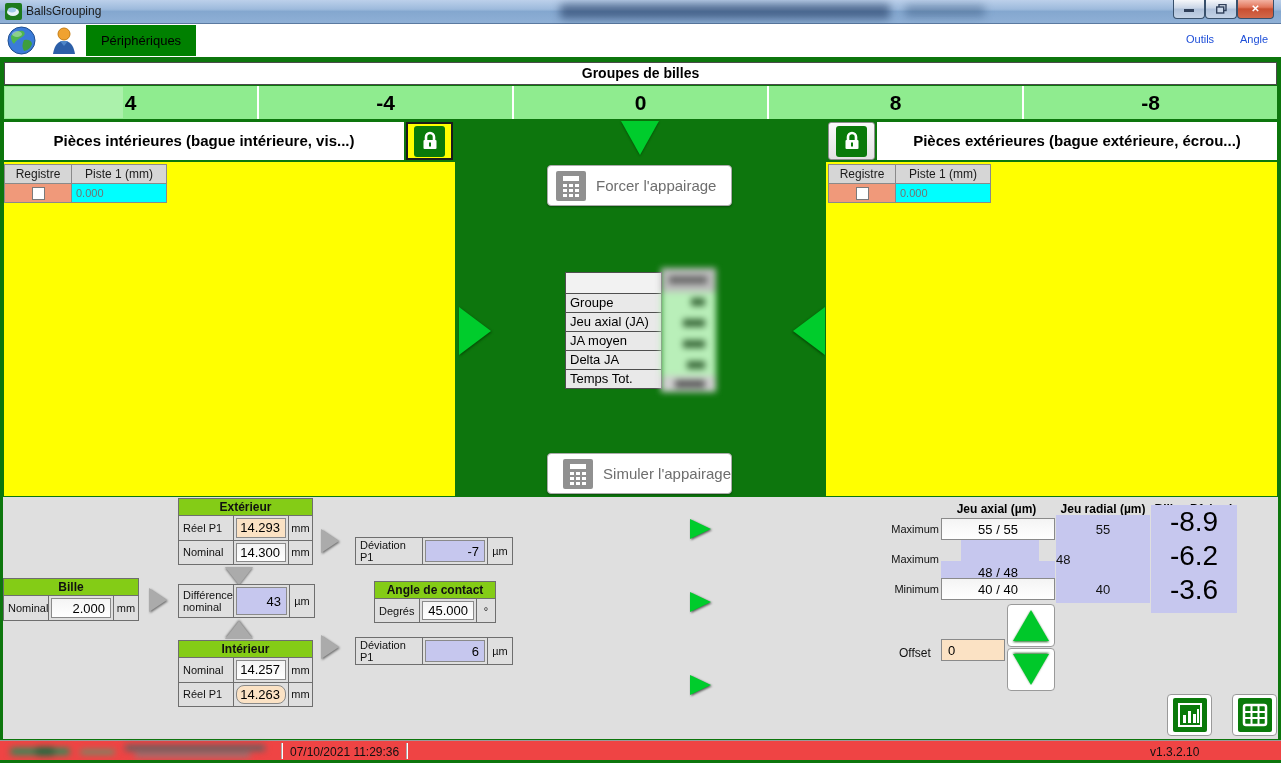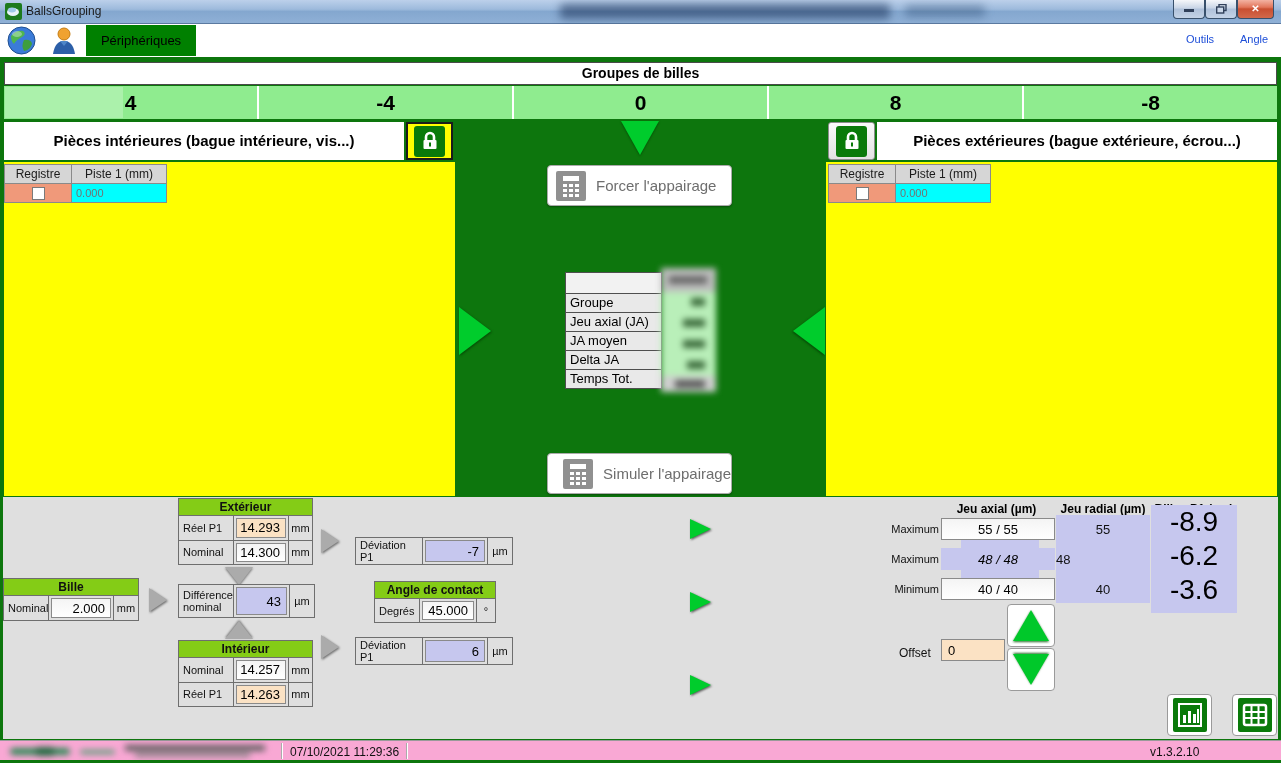--- a/index.html
+++ b/index.html
@@ -66,21 +66,21 @@
   .fld.center{justify-content:center;padding-right:0;}
   
   .sumhead{font-weight:bold;font-size:12px;text-align:center;color:#000;}
   .sumlabel{font-size:11px;text-align:right;color:#111;}
   .lavblock{background:#C6C7EE;}
   .bignum{font-size:28px;color:#000;text-align:center;line-height:34px;}
   .sqbtn{background:#fff;border:1px solid #9a9a9a;border-radius:4px;box-sizing:border-box;
      display:flex;align-items:center;justify-content:center;cursor:pointer;}
   .greensq{width:34px;height:34px;background:#0A7A0A;border-radius:2px;display:flex;align-items:center;justify-content:center;}
   
-  .statusbar{background:#f9a8d4;border-top:1px solid #9a9a9a;}
+  .statusbar{background:#ef4444;border-top:1px solid #9a9a9a;}
   .sep{width:1px;background:#ababab;border-right:1px solid #fff;}
   .statustext{font-size:12px;color:#111;line-height:20px;}
 </style>
 </head>
 <body>
 
 <div id="app">
 
   <div class="abs titlebar">
     <div class="abs blurblob" style="left:560px;top:4px;width:330px;height:15px;background:rgba(22,45,85,.55);"></div>
@@ -287,21 +287,21 @@
 
     <div class="abs grpbox" style="left:175px;top:143px;width:135px;height:67px;grid-template-columns:54px 1fr 23px;grid-template-rows:16px 1fr 1fr;">
       <div class="gcell gtitle" style="grid-column:1/4;">Intérieur</div>
       <div class="gcell glabel">Nominal</div>
       <div class="gcell" style="padding:2px;">
           <div class="fld" style="width:100%;height:100%;">14.257</div>
         </div>
       <div class="gcell gunit">mm</div>
       <div class="gcell glabel">Réel P1</div>
       <div class="gcell" style="padding:2px;">
-          <div class="fld peach" style="width:100%;height:100%;">14.263</div>
+          <div class="fld peach" style="width:100%;height:100%;border-radius:8px;">14.263</div>
         </div>
       <div class="gcell gunit">mm</div>
     </div>
 
     <div class="abs tri" style="left:318px;top:32px;border-top:12px solid transparent;border-bottom:12px solid transparent;border-left:18px solid #ABABAB;filter:drop-shadow(1px 1px 1px #6a6a6a);"></div>
     <div class="abs tri" style="left:318px;top:138px;border-top:12px solid transparent;border-bottom:12px solid transparent;border-left:18px solid #ABABAB;filter:drop-shadow(1px 1px 1px #6a6a6a);"></div>
 
     <div class="abs grpbox" style="left:352px;top:40px;width:158px;height:28px;grid-template-columns:66px 1fr 24px;grid-template-rows:1fr;">
       <div class="gcell glabel">Déviation P1</div>
       <div class="gcell" style="padding:2px;">
@@ -337,21 +337,21 @@
 
     <div class="abs lavblock" style="left:958px;top:24px;width:78px;height:76px;"></div>
     <div class="abs lavblock" style="left:1053px;top:18px;width:94px;height:88px;"></div>
     <div class="abs lavblock" style="left:1148px;top:8px;width:86px;height:108px;"></div>
 
     <div class="abs sumlabel" style="left:868px;top:26px;width:68px;">Maximum</div>
     <div class="abs sumlabel" style="left:868px;top:56px;width:68px;">Maximum</div>
     <div class="abs sumlabel" style="left:868px;top:86px;width:68px;">Minimum</div>
 
     <div class="abs fld center" style="left:938px;top:21px;width:114px;height:22px;">55 / 55</div>
-    <div class="abs fld lav center" style="left:938px;top:51px;width:114px;height:22px;border:none;font-style:italic;">48 / 48</div>
+    <div class="abs fld lav center" style="left:938px;top:64px;width:114px;height:22px;border:none;">48 / 48</div>
     <div class="abs fld center" style="left:938px;top:81px;width:114px;height:22px;">40 / 40</div>
 
     <div class="abs statustext" style="left:1053px;top:23px;width:94px;text-align:center;font-size:13px;">55</div>
     <div class="abs statustext" style="left:1053px;top:53px;width:94px;text-align:left;font-size:13px;">48</div>
     <div class="abs statustext" style="left:1053px;top:83px;width:94px;text-align:center;font-size:13px;">40</div>
 
     <div class="abs bignum" style="left:1148px;top:8px;width:86px;">-8.9</div>
     <div class="abs bignum" style="left:1148px;top:42px;width:86px;">-6.2</div>
     <div class="abs bignum" style="left:1148px;top:76px;width:86px;">-3.6</div>
 

